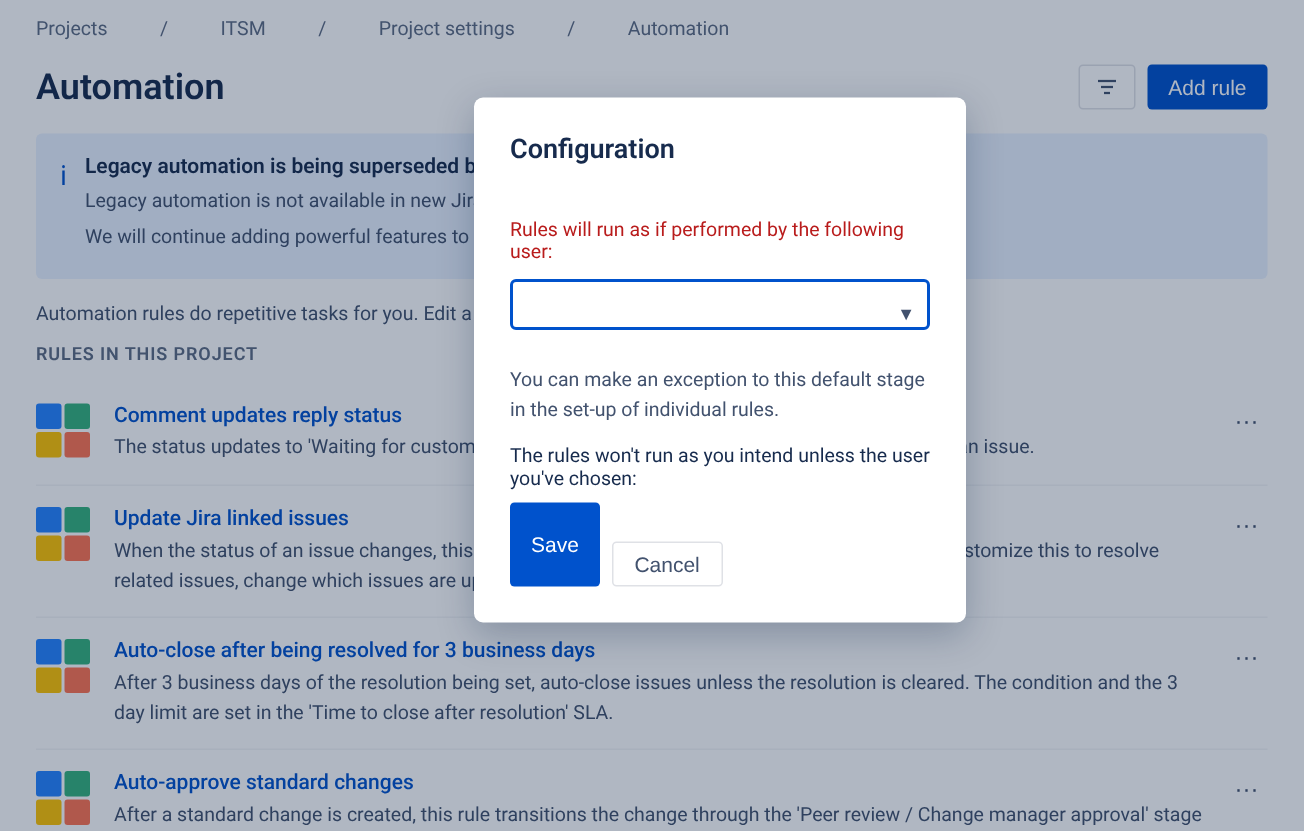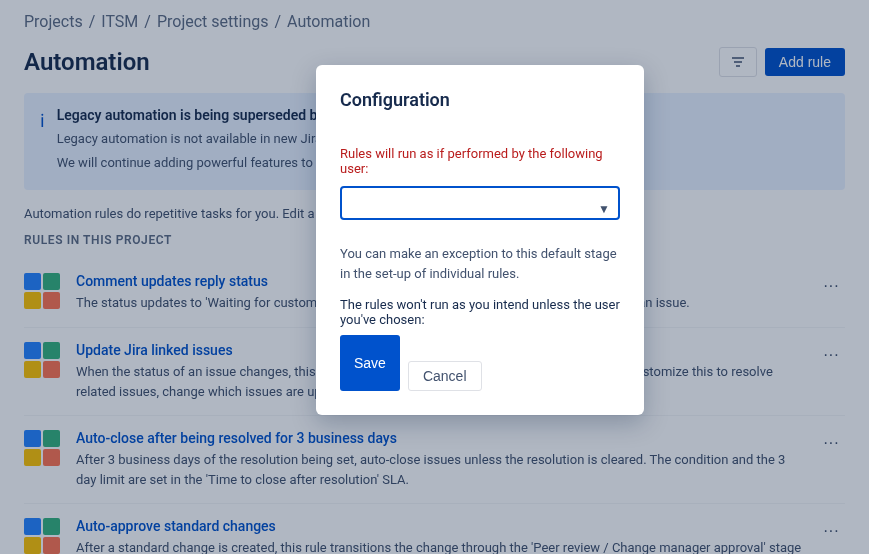--- a/index.html
+++ b/index.html
@@ -19,22 +19,23 @@
       padding: 0 24px 24px 24px;
       background: #fff;
       min-height: 554px;
     }
 
     
     .breadcrumb {
       display: flex;
       align-items: flex-start;
       padding: 12px 0 8px 0;
-      font-size: 16px;
+      font-size: 13px;
       color: #5e6c84;
+      gap: 29px;
     }
     .breadcrumb-item {
       color: #5e6c84;
       text-decoration: none;
     }
     .breadcrumb-sep {
       margin: 0 6px;
       color: #5e6c84;
     }
 
@@ -45,21 +46,20 @@
       justify-content: space-between;
       padding: 8px 0 16px 0;
     }
     .page-title {
       font-size: 24px;
       font-weight: 600;
       color: #172b4d;
     }
     .header-actions {
       display: flex;
-      align-items: center;
       gap: 8px;
     }
     .filter-btn {
       background: none;
       border: 1px solid #dfe1e6;
       border-radius: 3px;
       padding: 6px 10px;
       cursor: pointer;
       display: flex;
       align-items: center;

